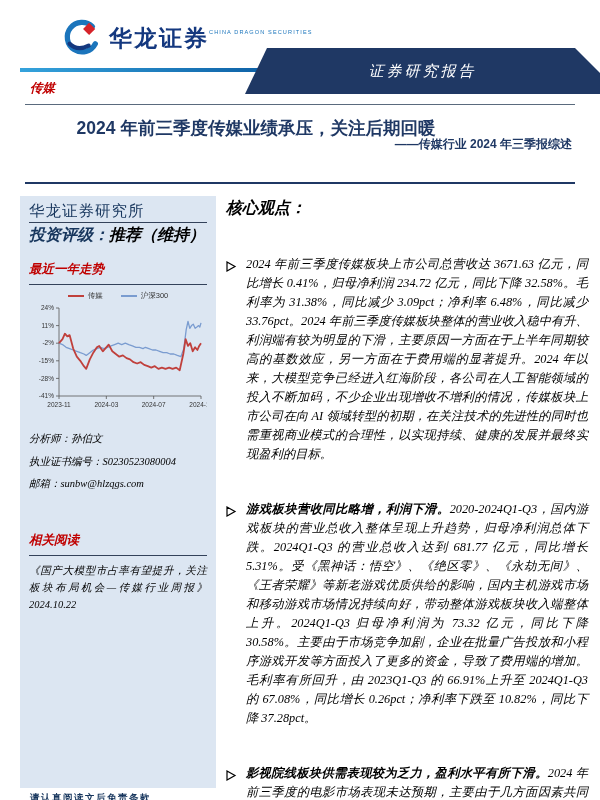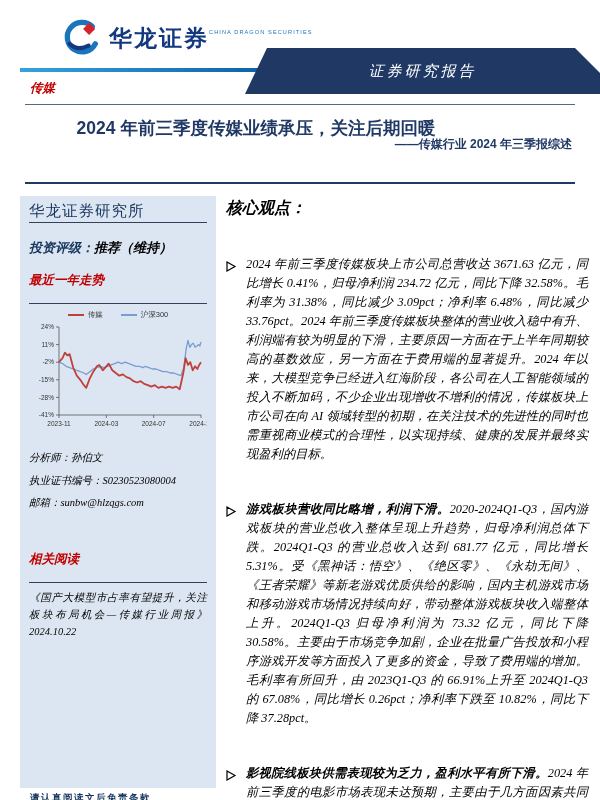--- a/index.html
+++ b/index.html
@@ -28,25 +28,25 @@
   .doc-title{position:absolute;left:0;top:116px;width:512px;text-align:center;color:#1f3864;
              font-weight:bold;font-size:17.5px;font-family:"Liberation Sans","DejaVu Sans",sans-serif;}
   .doc-subtitle{position:absolute;right:28px;top:136px;color:#1f3864;font-weight:bold;
                 font-size:12px;font-family:"Liberation Sans","DejaVu Sans",sans-serif;}
   .rule2{position:absolute;left:25px;top:182px;width:550px;height:0;border-top:2px solid #1f3864;}
   
   .sidebar{position:absolute;left:20px;top:196px;width:196px;height:592px;background:#dce6f2;
            box-sizing:border-box;padding:5px 9px 0 9px;}
   .institute{font-family:"Liberation Sans","DejaVu Sans",sans-serif;color:#17365d;
              font-size:15.5px;letter-spacing:1px;border-bottom:1.6px solid #33425a;}
-  .rating{margin-top:16px;font-size:13px;font-weight:bold;font-style:italic;}
+  .rating{margin-top:2px;font-size:16px;font-weight:bold;font-style:italic;}
   .rating .lbl{color:#17365d;}
   .rating .val{color:#000;}
   .sec-title{margin-top:15px;color:#c00000;font-weight:bold;font-style:italic;font-size:12.5px;
-             padding-bottom:14px;border-bottom:1.4px solid #33425a;}
+             padding-bottom:6px;border-bottom:1.4px solid #33425a;}
   .chart-box{margin-top:6px;}
   .legend-row{display:flex;justify-content:center;gap:18px;margin:2px 0 1px 0;}
   .legend-item{display:flex;align-items:center;gap:4px;font-size:7.5px;color:#333;
                font-family:"Liberation Sans","DejaVu Sans",sans-serif;}
   .legend-swatch{display:inline-block;width:16px;height:2px;}
   .analyst-block{margin-top:12px;font-size:10.5px;font-style:italic;line-height:1.0;}
   .analyst-block .row{margin-bottom:12px;}
   .related-list{margin-top:6px;font-size:10.5px;font-style:italic;line-height:1.62;}
   .related-list .item{margin-bottom:1px;text-align:justify;}
   .mt-related{margin-top:42px;}

